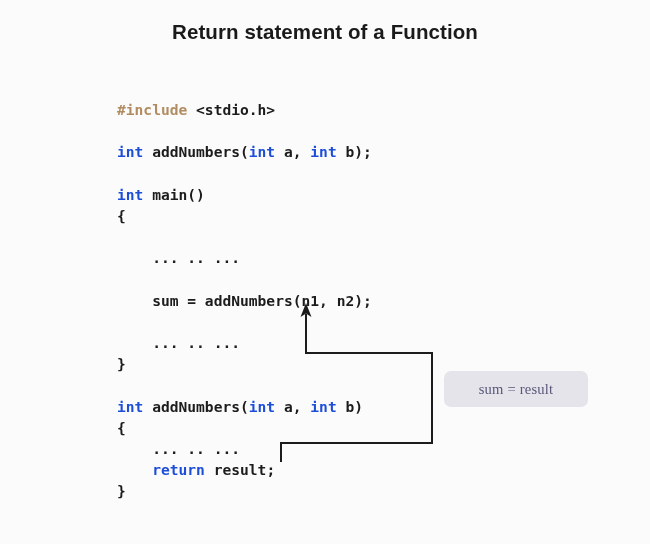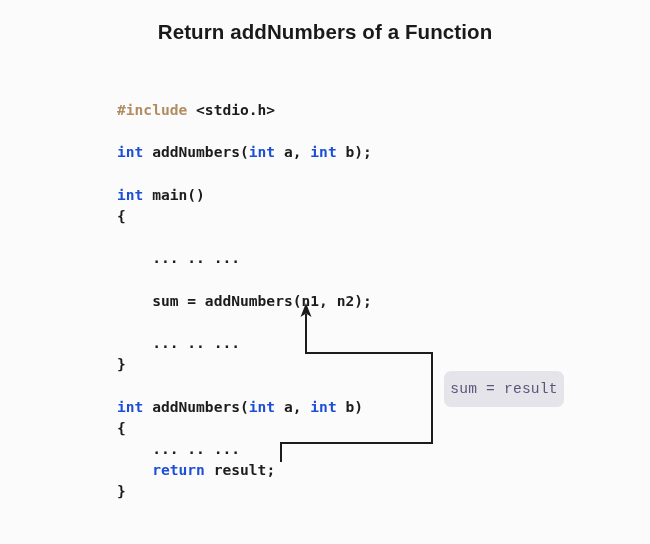--- a/index.html
+++ b/index.html
@@ -67,40 +67,40 @@
     width: 650px;
     height: 544px;
     pointer-events: none;
   }
 
   
   .chip {
     position: absolute;
     left: 444px;
     top: 371px;
-    width: 120px;
+    width: 144px;
     height: 36px;
     background: #e5e4ea;
     border-radius: 7px;
     display: flex;
     align-items: center;
     justify-content: center;
-    font-family: Liberation Mono, monospace;
+    font-family: Liberation Serif, serif;
     font-size: 14.6px;
     font-weight: normal;
     color: #595779;
     letter-spacing: 0.2px;
   }
 </style>
 </head>
 <body style="background: rgb(251, 251, 251);">
 
 <div class="slide" style="background: rgb(251, 251, 251);">
 
-  <div class="title">Return addNumbers of a Function</div>
+  <div class="title">Return statement of a Function</div>
 
   <div class="code" id="code-block"><div class="ln"><span class="pre">#include </span><span class="plain">&lt;stdio.h&gt;</span></div><div class="ln blank">&nbsp;</div><div class="ln"><span class="kw">int</span><span class="plain"> addNumbers(</span><span class="kw">int</span><span class="plain"> a, </span><span class="kw">int</span><span class="plain"> b);</span></div><div class="ln blank">&nbsp;</div><div class="ln"><span class="kw">int</span><span class="plain"> main()</span></div><div class="ln"><span class="plain">{</span></div><div class="ln blank">&nbsp;</div><div class="ln"><span class="dots">    ... .. ...</span></div><div class="ln blank">&nbsp;</div><div class="ln"><span class="plain">    sum = addNumbers(n1, n2);</span></div><div class="ln blank">&nbsp;</div><div class="ln"><span class="dots">    ... .. ...</span></div><div class="ln"><span class="plain">}</span></div><div class="ln blank">&nbsp;</div><div class="ln"><span class="kw">int</span><span class="plain"> addNumbers(</span><span class="kw">int</span><span class="plain"> a, </span><span class="kw">int</span><span class="plain"> b)</span></div><div class="ln"><span class="plain">{</span></div><div class="ln"><span class="dots">    ... .. ...</span></div><div class="ln"><span class="plain">    </span><span class="kw">return</span><span class="plain"> result;</span></div><div class="ln"><span class="plain">}</span></div></div>
 
   <svg class="flow" viewBox="0 0 650 544">
     <defs>
       <marker id="arrowhead" markerWidth="8" markerHeight="9" refX="1" refY="4.5" orient="auto" markerUnits="userSpaceOnUse">
         <polygon points="0,0 8,4.5 0,9" fill="#1c1c1c" transform="rotate(-90 4 4.5)"></polygon>
       </marker>
     </defs>
     <polyline id="flow-path" fill="none" stroke="#1c1c1c" stroke-width="2" stroke-linejoin="miter" stroke-linecap="butt" points="281,462 281,443 432,443 432,353 306,353 306,314"></polyline>

